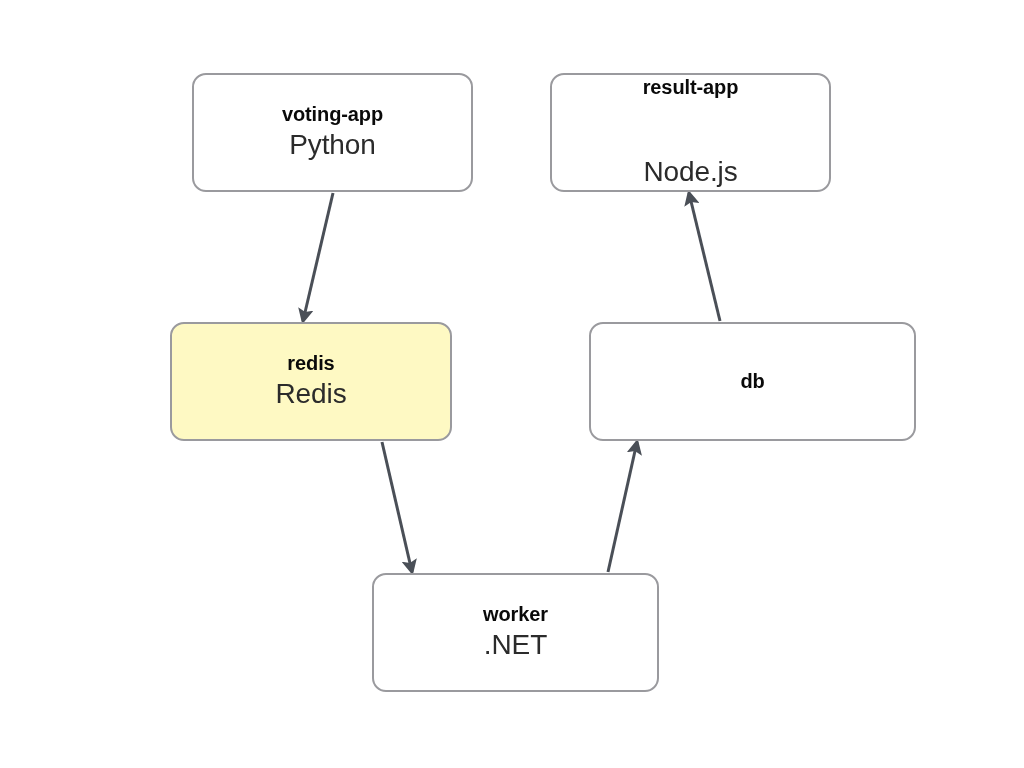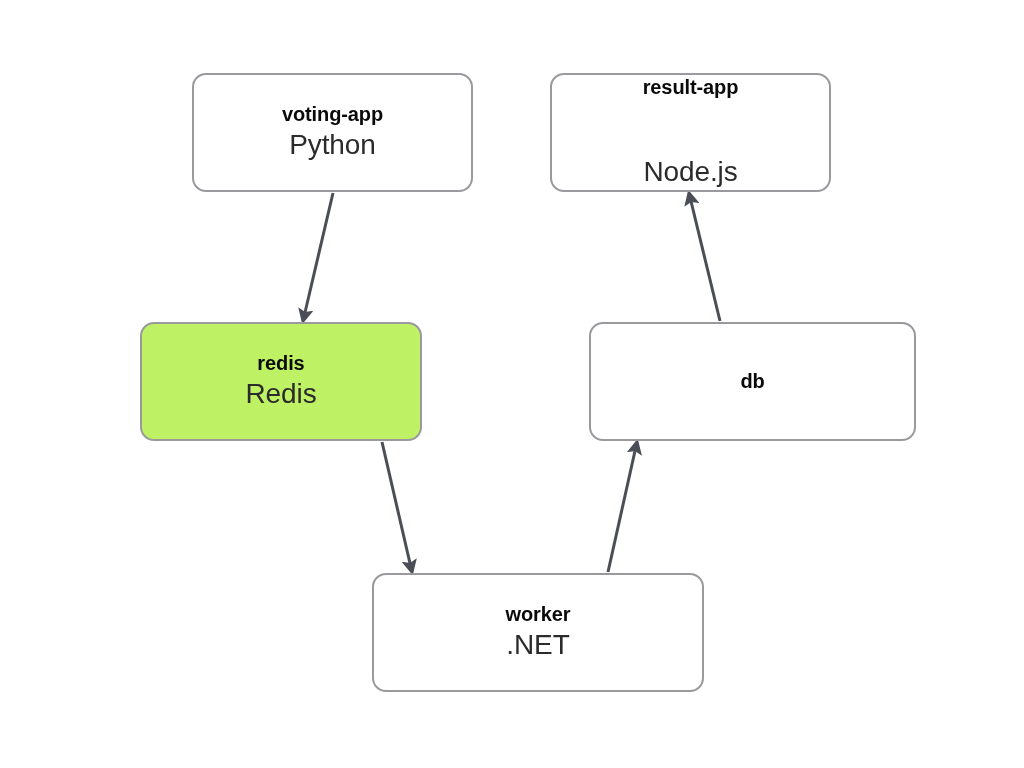--- a/index.html
+++ b/index.html
@@ -76,26 +76,26 @@
 
   <div id="nodes-group">
       <div class="node" style="left: 192px; top: 73px; width: 281px; height: 119px; border-color: rgb(154, 154, 158); background: rgb(255, 255, 255);">
         <div class="node-name">voting-app</div>
         <div class="node-tech">Python</div>
       </div>
       <div class="node" style="left: 550px; top: 73px; width: 281px; height: 119px; border-color: rgb(154, 154, 158); background: rgb(255, 255, 255); justify-content: space-between;">
         <div class="node-name">result-app</div>
         <div class="node-tech">Node.js</div>
       </div>
-      <div class="node" style="left: 140px; top: 322px; width: 282px; height: 119px; border-color: rgb(154, 154, 158); background: #bef264;">
+      <div class="node" style="left: 170px; top: 322px; width: 282px; height: 119px; border-color: rgb(154, 154, 158); background: #fef9c3;">
         <div class="node-name">redis</div>
         <div class="node-tech">Redis</div>
       </div>
       <div class="node" style="left: 589px; top: 322px; width: 327px; height: 119px; border-color: rgb(154, 154, 158); background: rgb(255, 255, 255);">
         <div class="node-name">db</div>
       </div>
-      <div class="node" style="left: 372px; top: 573px; width: 332px; height: 119px; border-color: rgb(154, 154, 158); background: rgb(255, 255, 255);">
+      <div class="node" style="left: 372px; top: 573px; width: 287px; height: 119px; border-color: rgb(154, 154, 158); background: rgb(255, 255, 255);">
         <div class="node-name">worker</div>
         <div class="node-tech">.NET</div>
       </div>
     </div>
 
 </div>
 
 </body></html>

